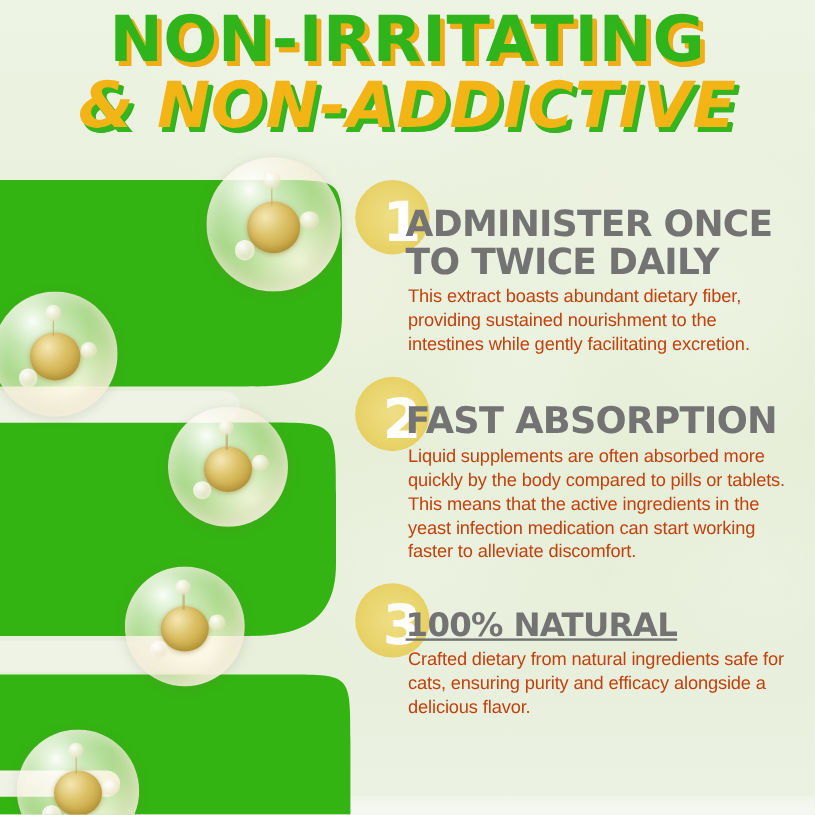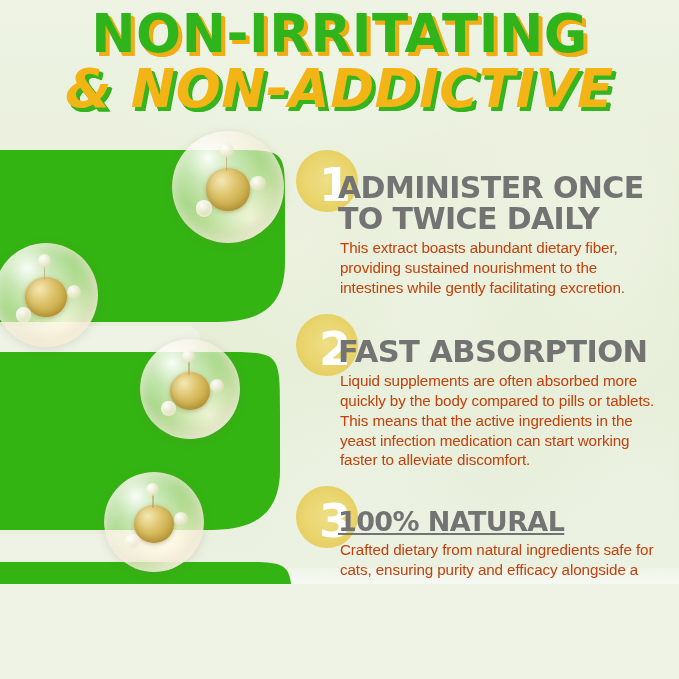--- a/index.html
+++ b/index.html
@@ -4,21 +4,21 @@
 <style>
   * { margin:0; padding:0; box-sizing:border-box; }
   html,body { width:679px; height:679px; }
   body {
     font-family:"Liberation Sans", sans-serif;
     background:#eef3e5;
     overflow:hidden;
   }
   .poster {
     position:relative;
-    width:679px; height:584px;
+    width:679px; height:679px;
     overflow:hidden;
     background:#edf2e4;
   }
 
   
   .bg-base {
     position:absolute; inset:0;
     background:
       linear-gradient(180deg,#f4f7ee 0%, #eaf0e0 45%, #e9efdf 80%, #eef3e8 100%);
   }

